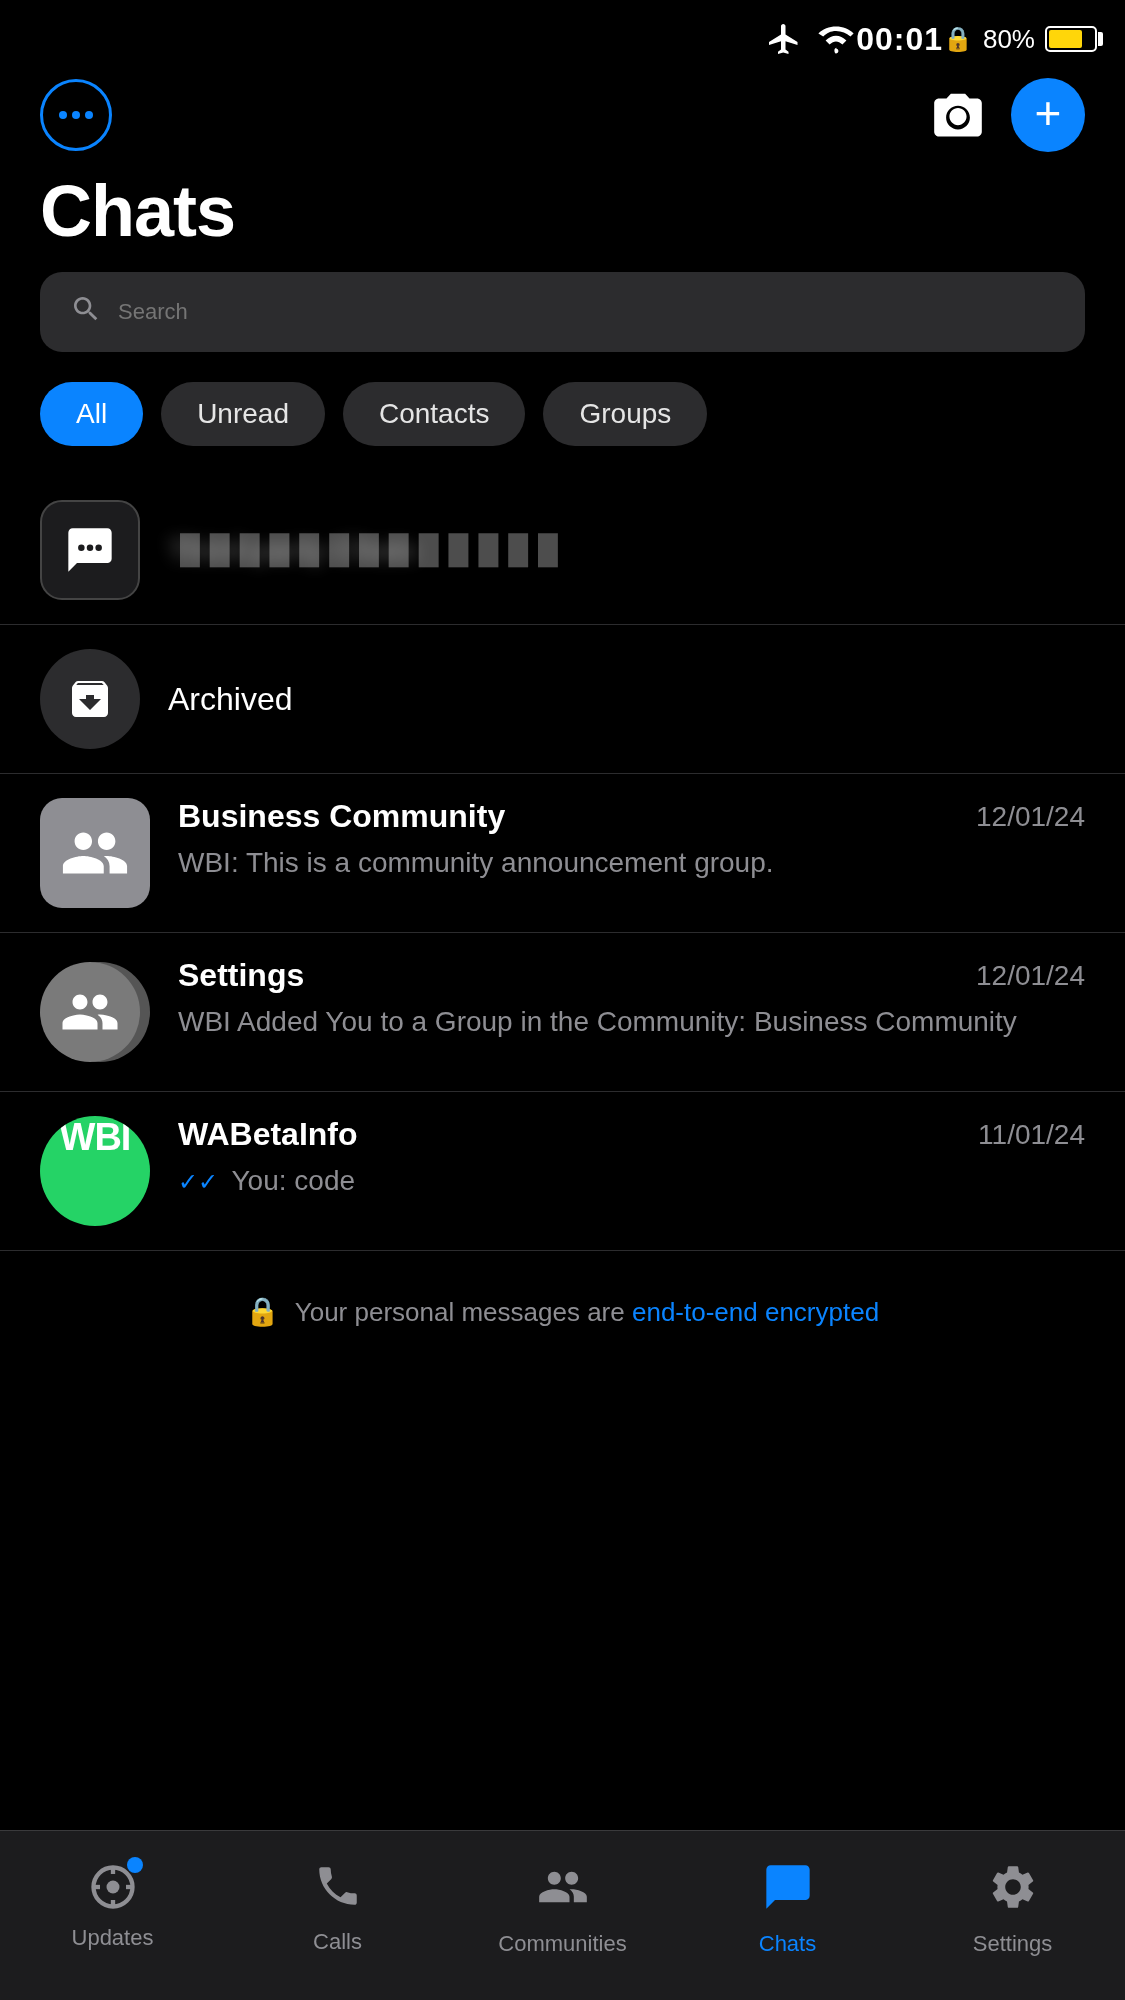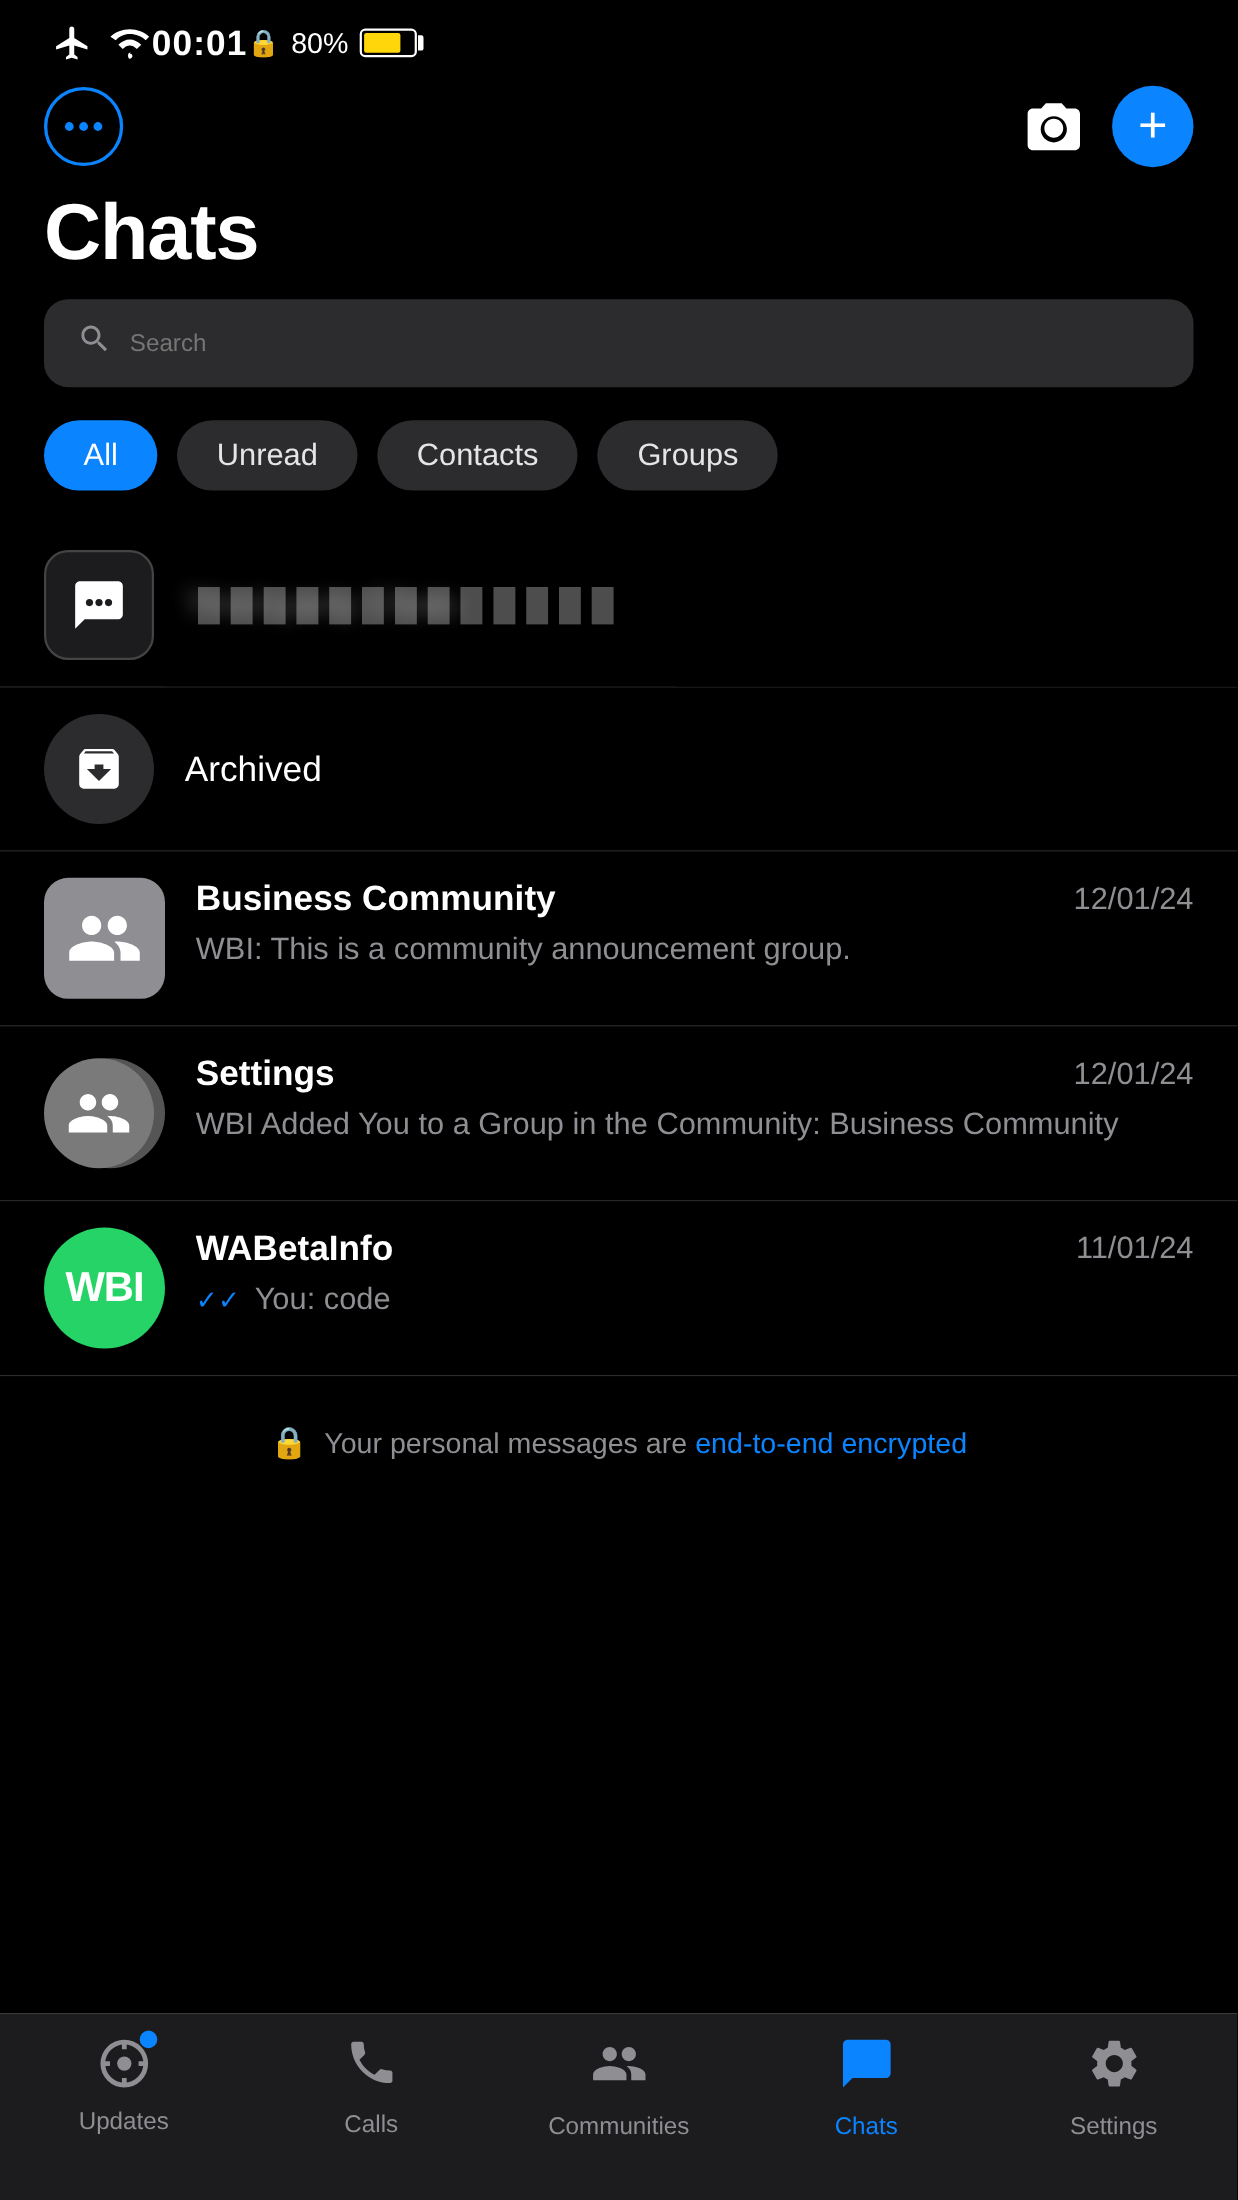--- a/index.html
+++ b/index.html
@@ -11,23 +11,23 @@
       font-family: -apple-system, BlinkMacSystemFont, 'Helvetica Neue', sans-serif;
       width: 1125px;
       height: 2000px;
       overflow: hidden;
       position: relative;
     }
 
     
     .status-bar {
       display: flex;
-      justify-content: flex-start;
-      align-items: center;
-      padding: 18px 48px 10px;
+      justify-content: flex-end;
+      align-items: center;
+      padding: 18px 28px 10px;
       height: 70px;
     }
     .status-left {
       display: flex;
       align-items: center;
       gap: 14px;
     }
     .status-center {
       font-size: 32px;
       font-weight: 600;
@@ -261,21 +261,20 @@
       gap: 28px;
       border-bottom: 1px solid #2C2C2E;
       cursor: pointer;
     }
     .avatar {
       width: 110px;
       height: 110px;
       border-radius: 50%;
       flex-shrink: 0;
       display: flex;
-      align-items: center;
       justify-content: center;
       overflow: hidden;
     }
     .avatar-wbi {
       background: #25D366;
     }
     .wbi-text {
       color: #fff;
       font-size: 38px;
       font-weight: 700;
@@ -373,21 +372,21 @@
     .bottom-nav {
       position: absolute;
       bottom: 0;
       left: 0;
       right: 0;
       height: 170px;
       background: #1C1C1E;
       border-top: 1px solid #3A3A3C;
       display: flex;
       align-items: flex-start;
-      padding-top: 13px;
+      padding-top: 24px;
     }
     .nav-item {
       flex: 1;
       display: flex;
       flex-direction: column;
       align-items: center;
       gap: 8px;
       cursor: pointer;
       padding-top: 6px;
     }

